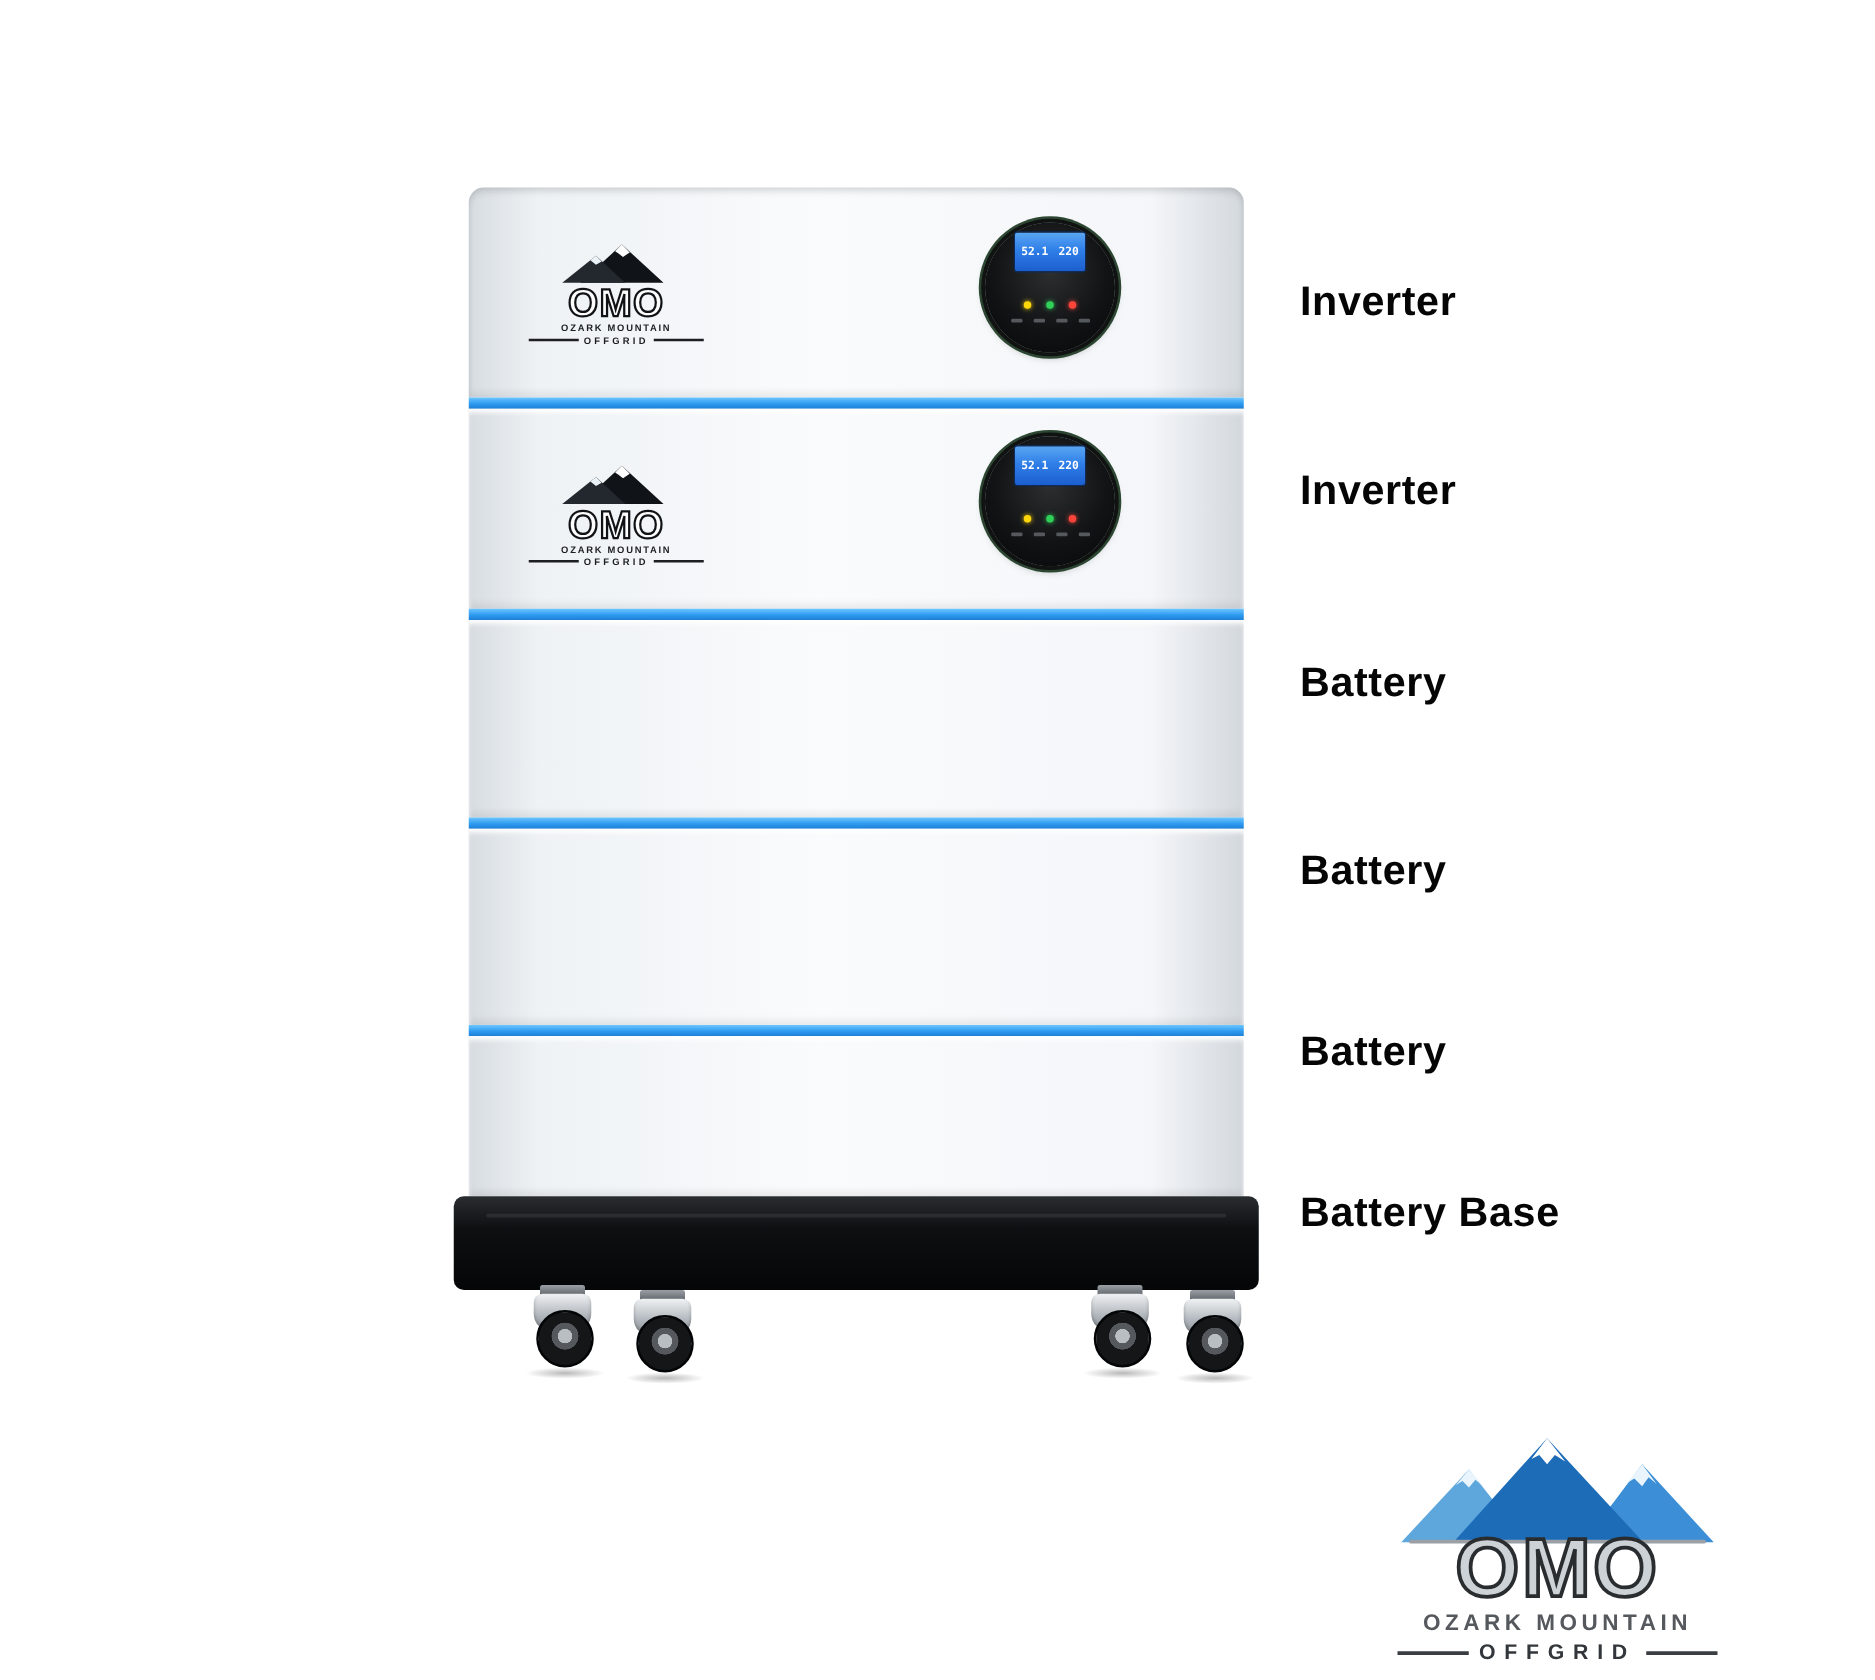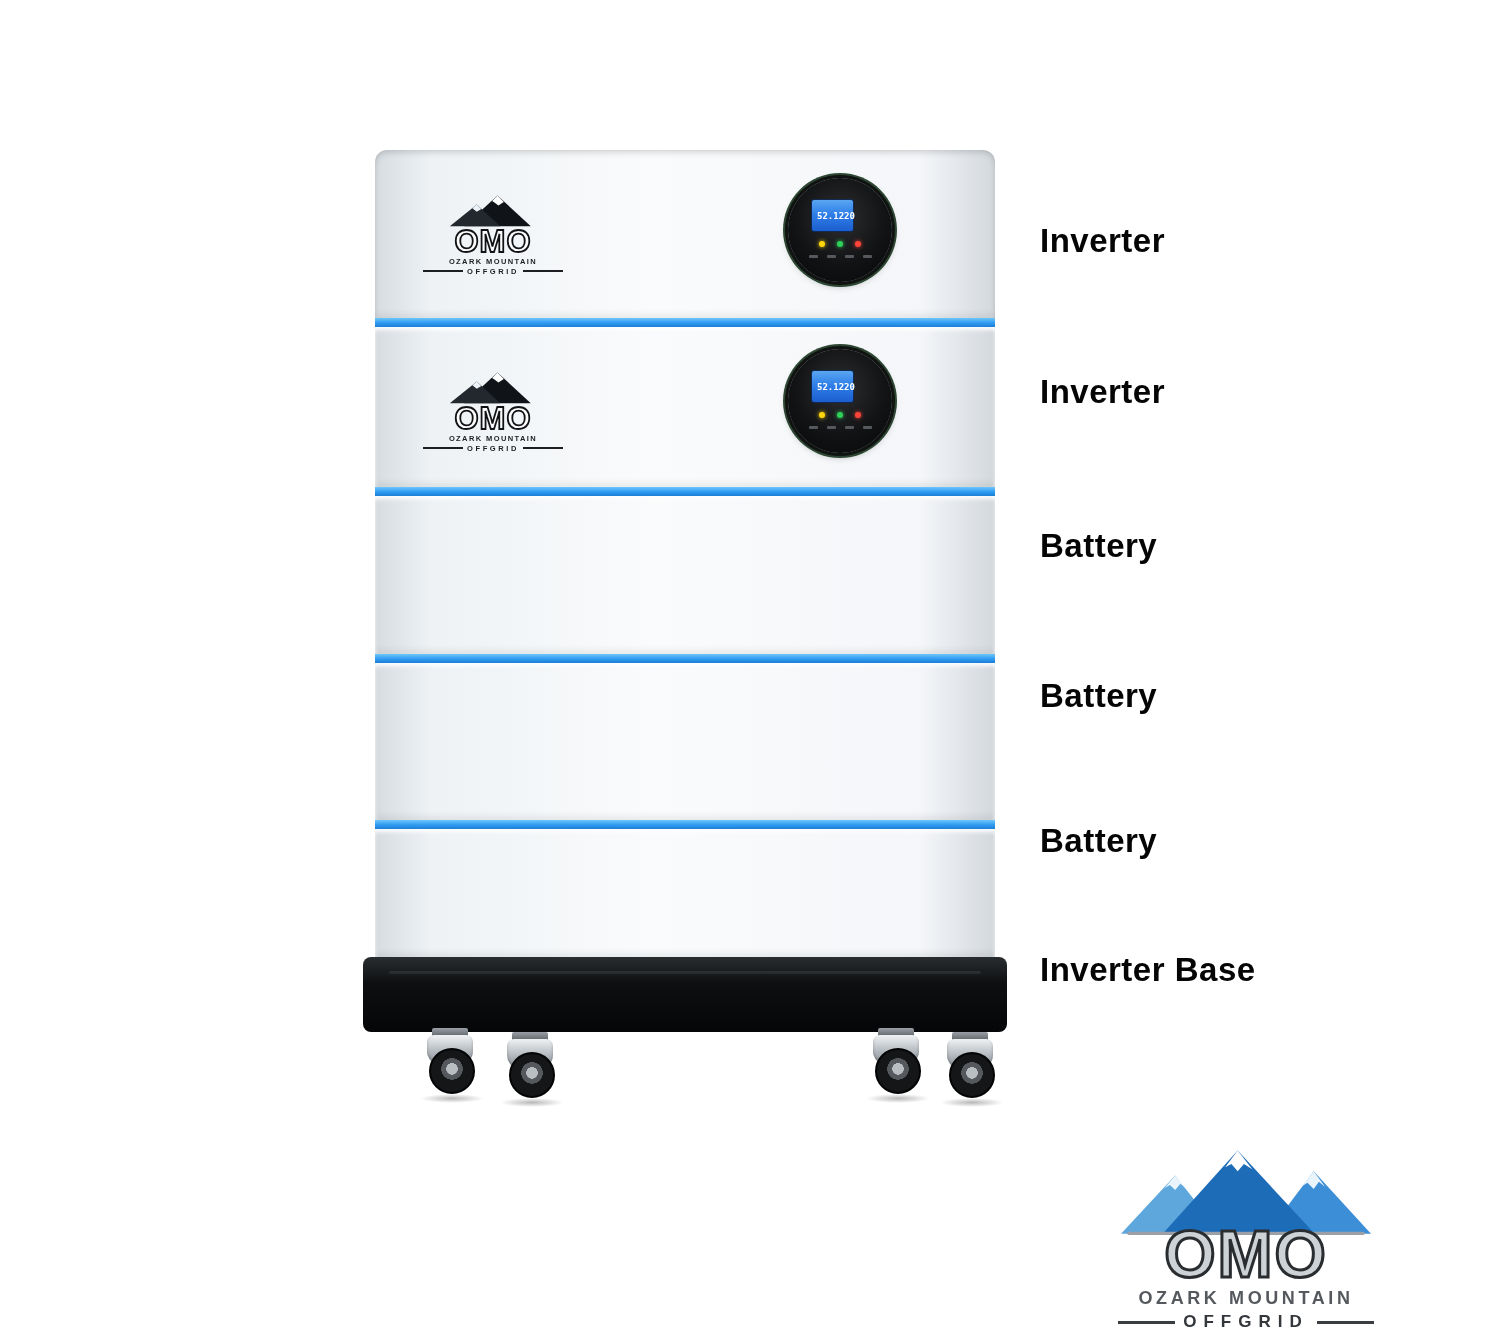--- a/index.html
+++ b/index.html
@@ -40,21 +40,21 @@
   .panel-logo .l2row .rule{flex:1;height:2px;background:#1c1e21;}
   .panel-logo .l2{font-size:7.5px;font-weight:bold;letter-spacing:2.6px;color:#1c1e21;}
 
   
   .display{
     position:absolute;left:413px;top:28px;width:104px;height:104px;border-radius:50%;
     background:radial-gradient(circle at 50% 38%,#2c2e30 0%,#121315 55%,#060708 100%);
     box-shadow:0 0 0 3px #101311, 0 0 0 5px #2c4632, 0 3px 8px rgba(0,0,0,.35);
   }
   .lcd{
-    position:absolute;left:23px;top:21px;width:43px;height:33px;border-radius:3px;
+    position:absolute;left:23px;top:7px;width:58px;height:33px;border-radius:3px;
     background:linear-gradient(180deg,#5aa6f2 0%,#2f7fe8 45%,#1c5ecf 100%);
     border:1px solid #0e2a55;
     display:flex;align-items:center;justify-content:space-between;padding:0 5px;box-sizing:border-box;
     color:#ffffff;font-size:9px;font-weight:bold;font-family:"DejaVu Sans Mono",monospace;
   }
   .leds{position:absolute;left:0;right:0;top:63px;display:flex;justify-content:center;gap:12px;}
   .led{width:6px;height:6px;border-radius:50%;}
   .led.y{background:#ffd60a;box-shadow:0 0 4px #ffd60a;}
   .led.g{background:#30d158;box-shadow:0 0 4px #30d158;}
   .led.r{background:#ff453a;box-shadow:0 0 4px #ff453a;}
@@ -209,21 +209,21 @@
     <div class="fork"></div>
     <div class="wheel"></div>
     <div class="shadow"></div>
   </div>
 
   <div class="label" style="top:222px;">Inverter</div>
   <div class="label" style="top:373px;">Inverter</div>
   <div class="label" style="top:527px;">Battery</div>
   <div class="label" style="top:677px;">Battery</div>
   <div class="label" style="top:822px;">Battery</div>
-  <div class="label" style="top:951px;">Inverter Base</div>
+  <div class="label" style="top:951px;">Battery Base</div>
 
   <div class="footer-logo">
     <svg width="250" height="96" viewBox="0 0 240 92">
       <polygon points="0,90 52,34 96,90" fill="#5ea7dd"></polygon>
       <polygon points="140,90 185,30 240,90" fill="#3c8fd6"></polygon>
       <polygon points="40,90 112,10 186,90" fill="#1d6cb8"></polygon>
       <polygon points="100,26 112,10 126,28 118,23 112,30 106,23" fill="#ffffff"></polygon>
       <polygon points="42,46 52,34 63,47 57,42 52,48 47,43" fill="#eaf4fc"></polygon>
       <polygon points="174,44 185,30 196,45 190,40 185,47 179,41" fill="#eaf4fc"></polygon>
       <rect x="6" y="88" width="228" height="3" rx="1.5" fill="#9aa0a6"></rect>

